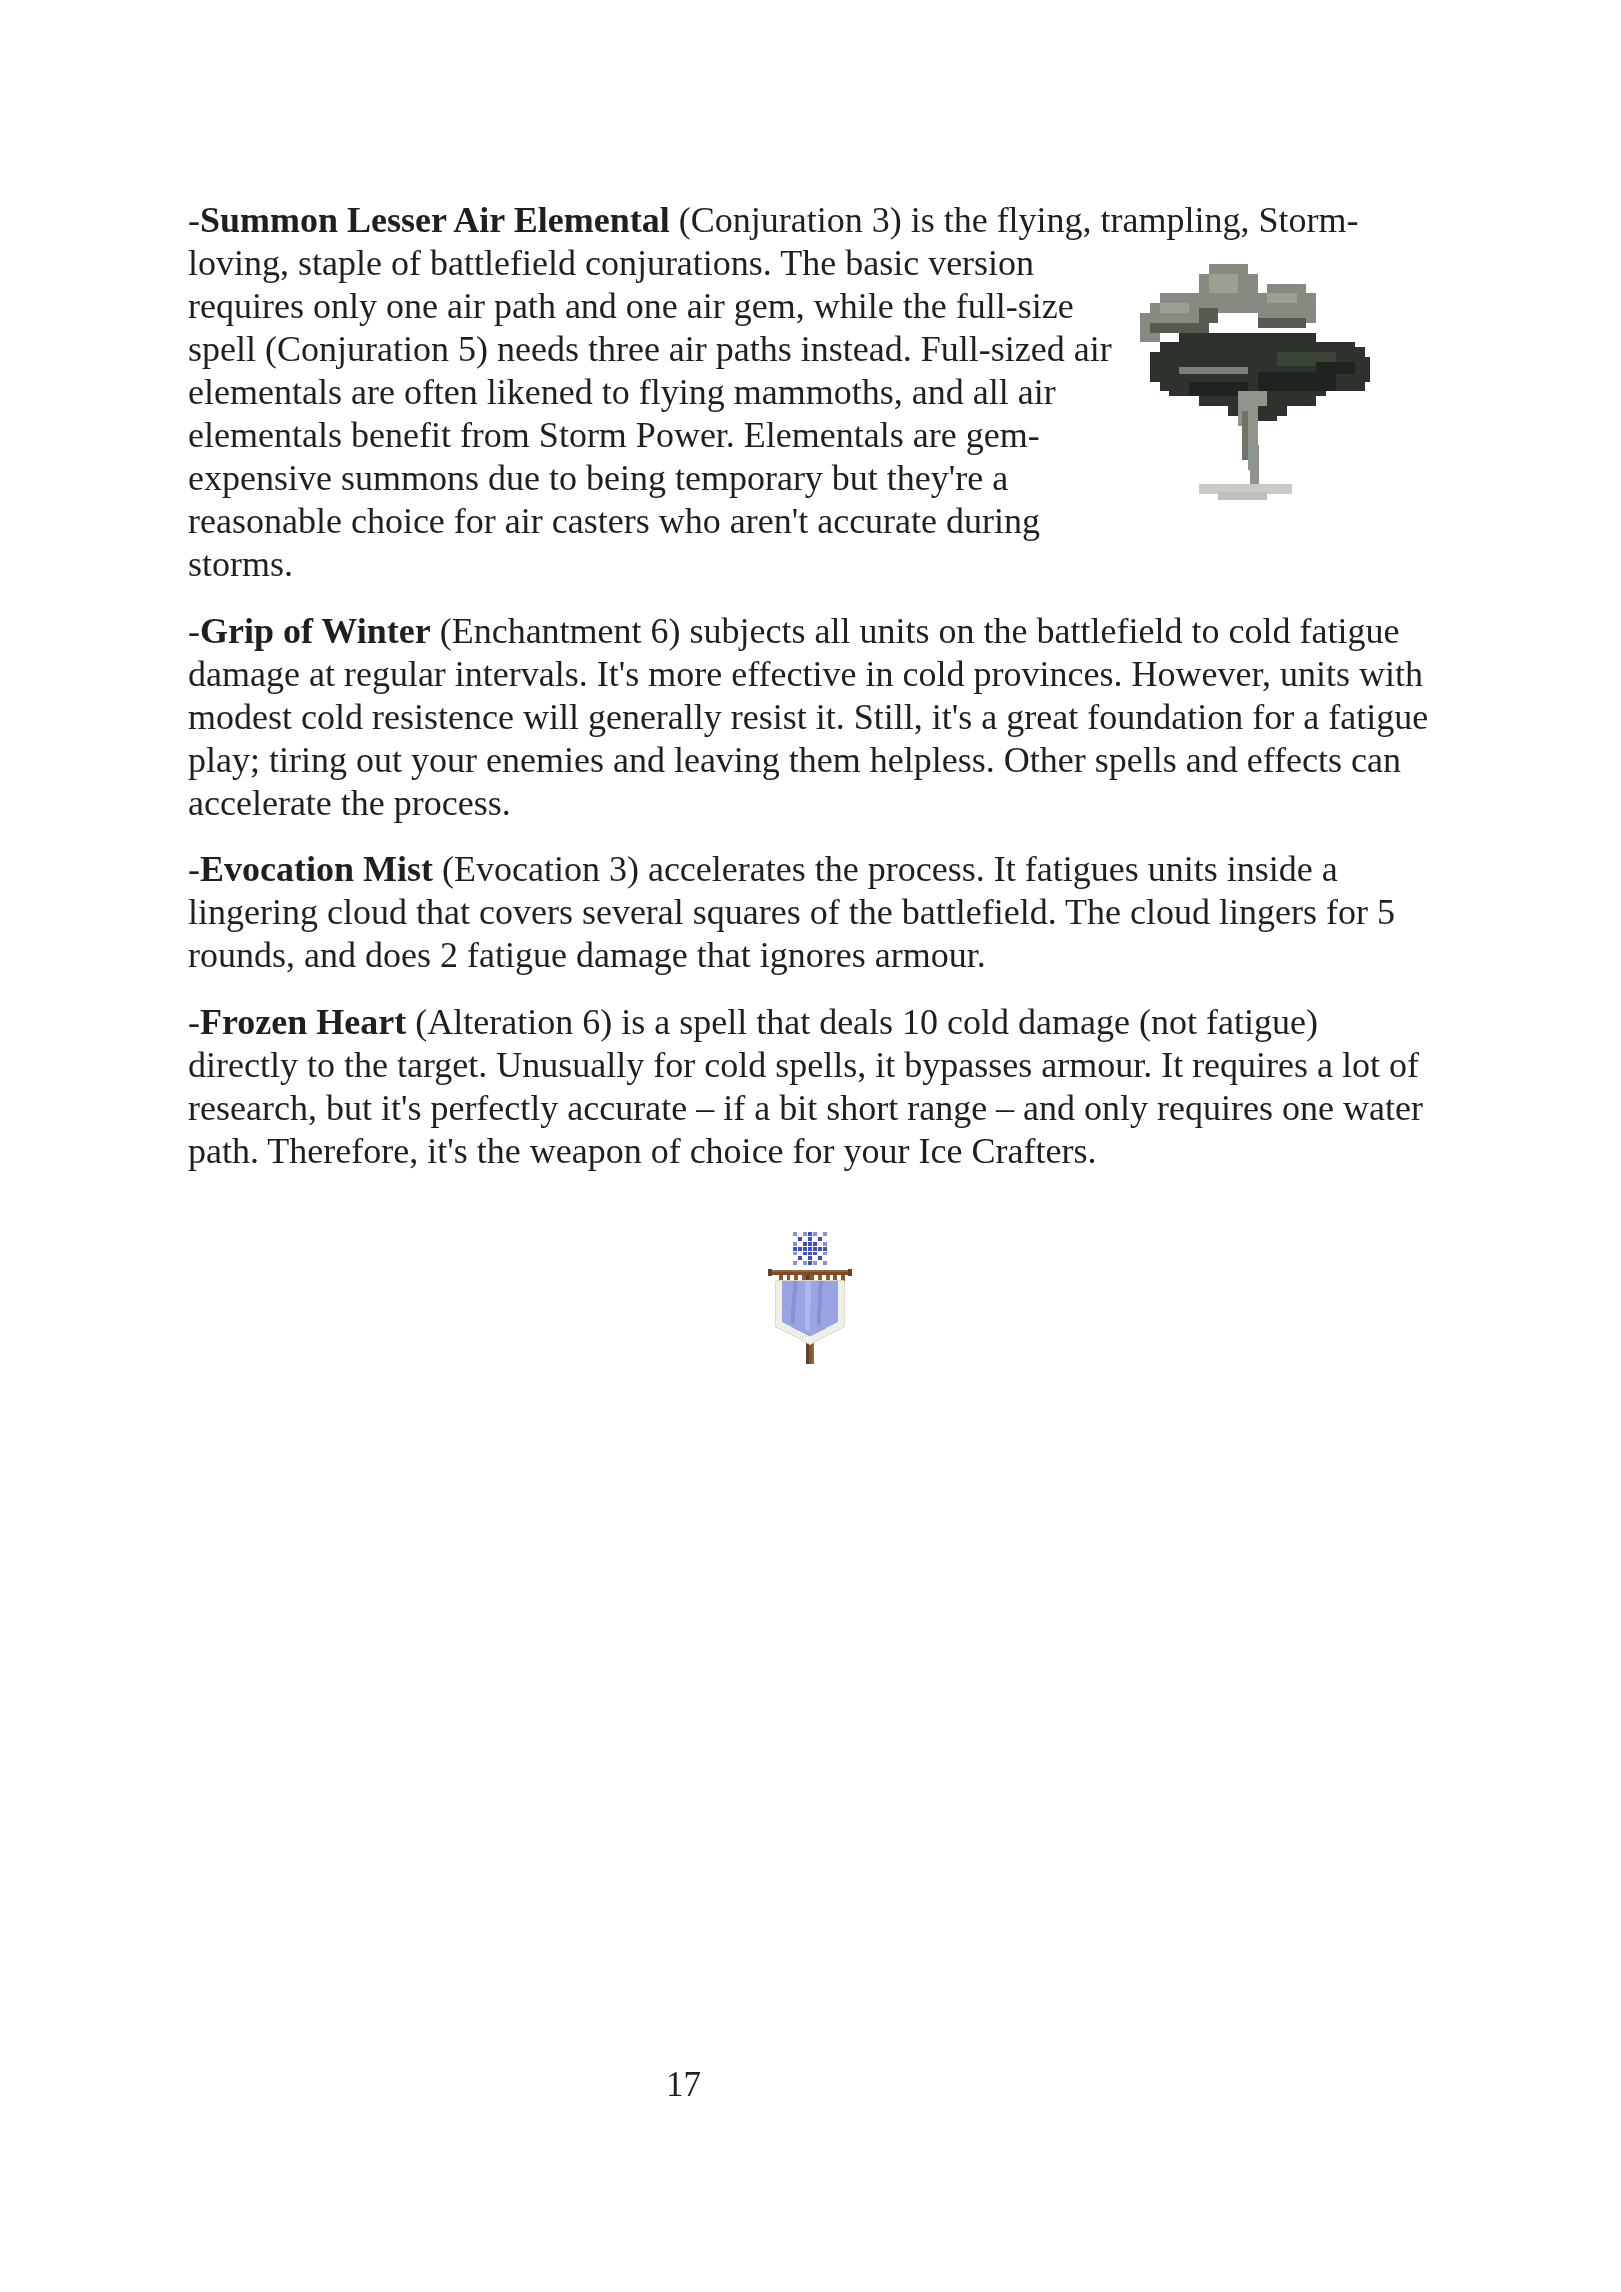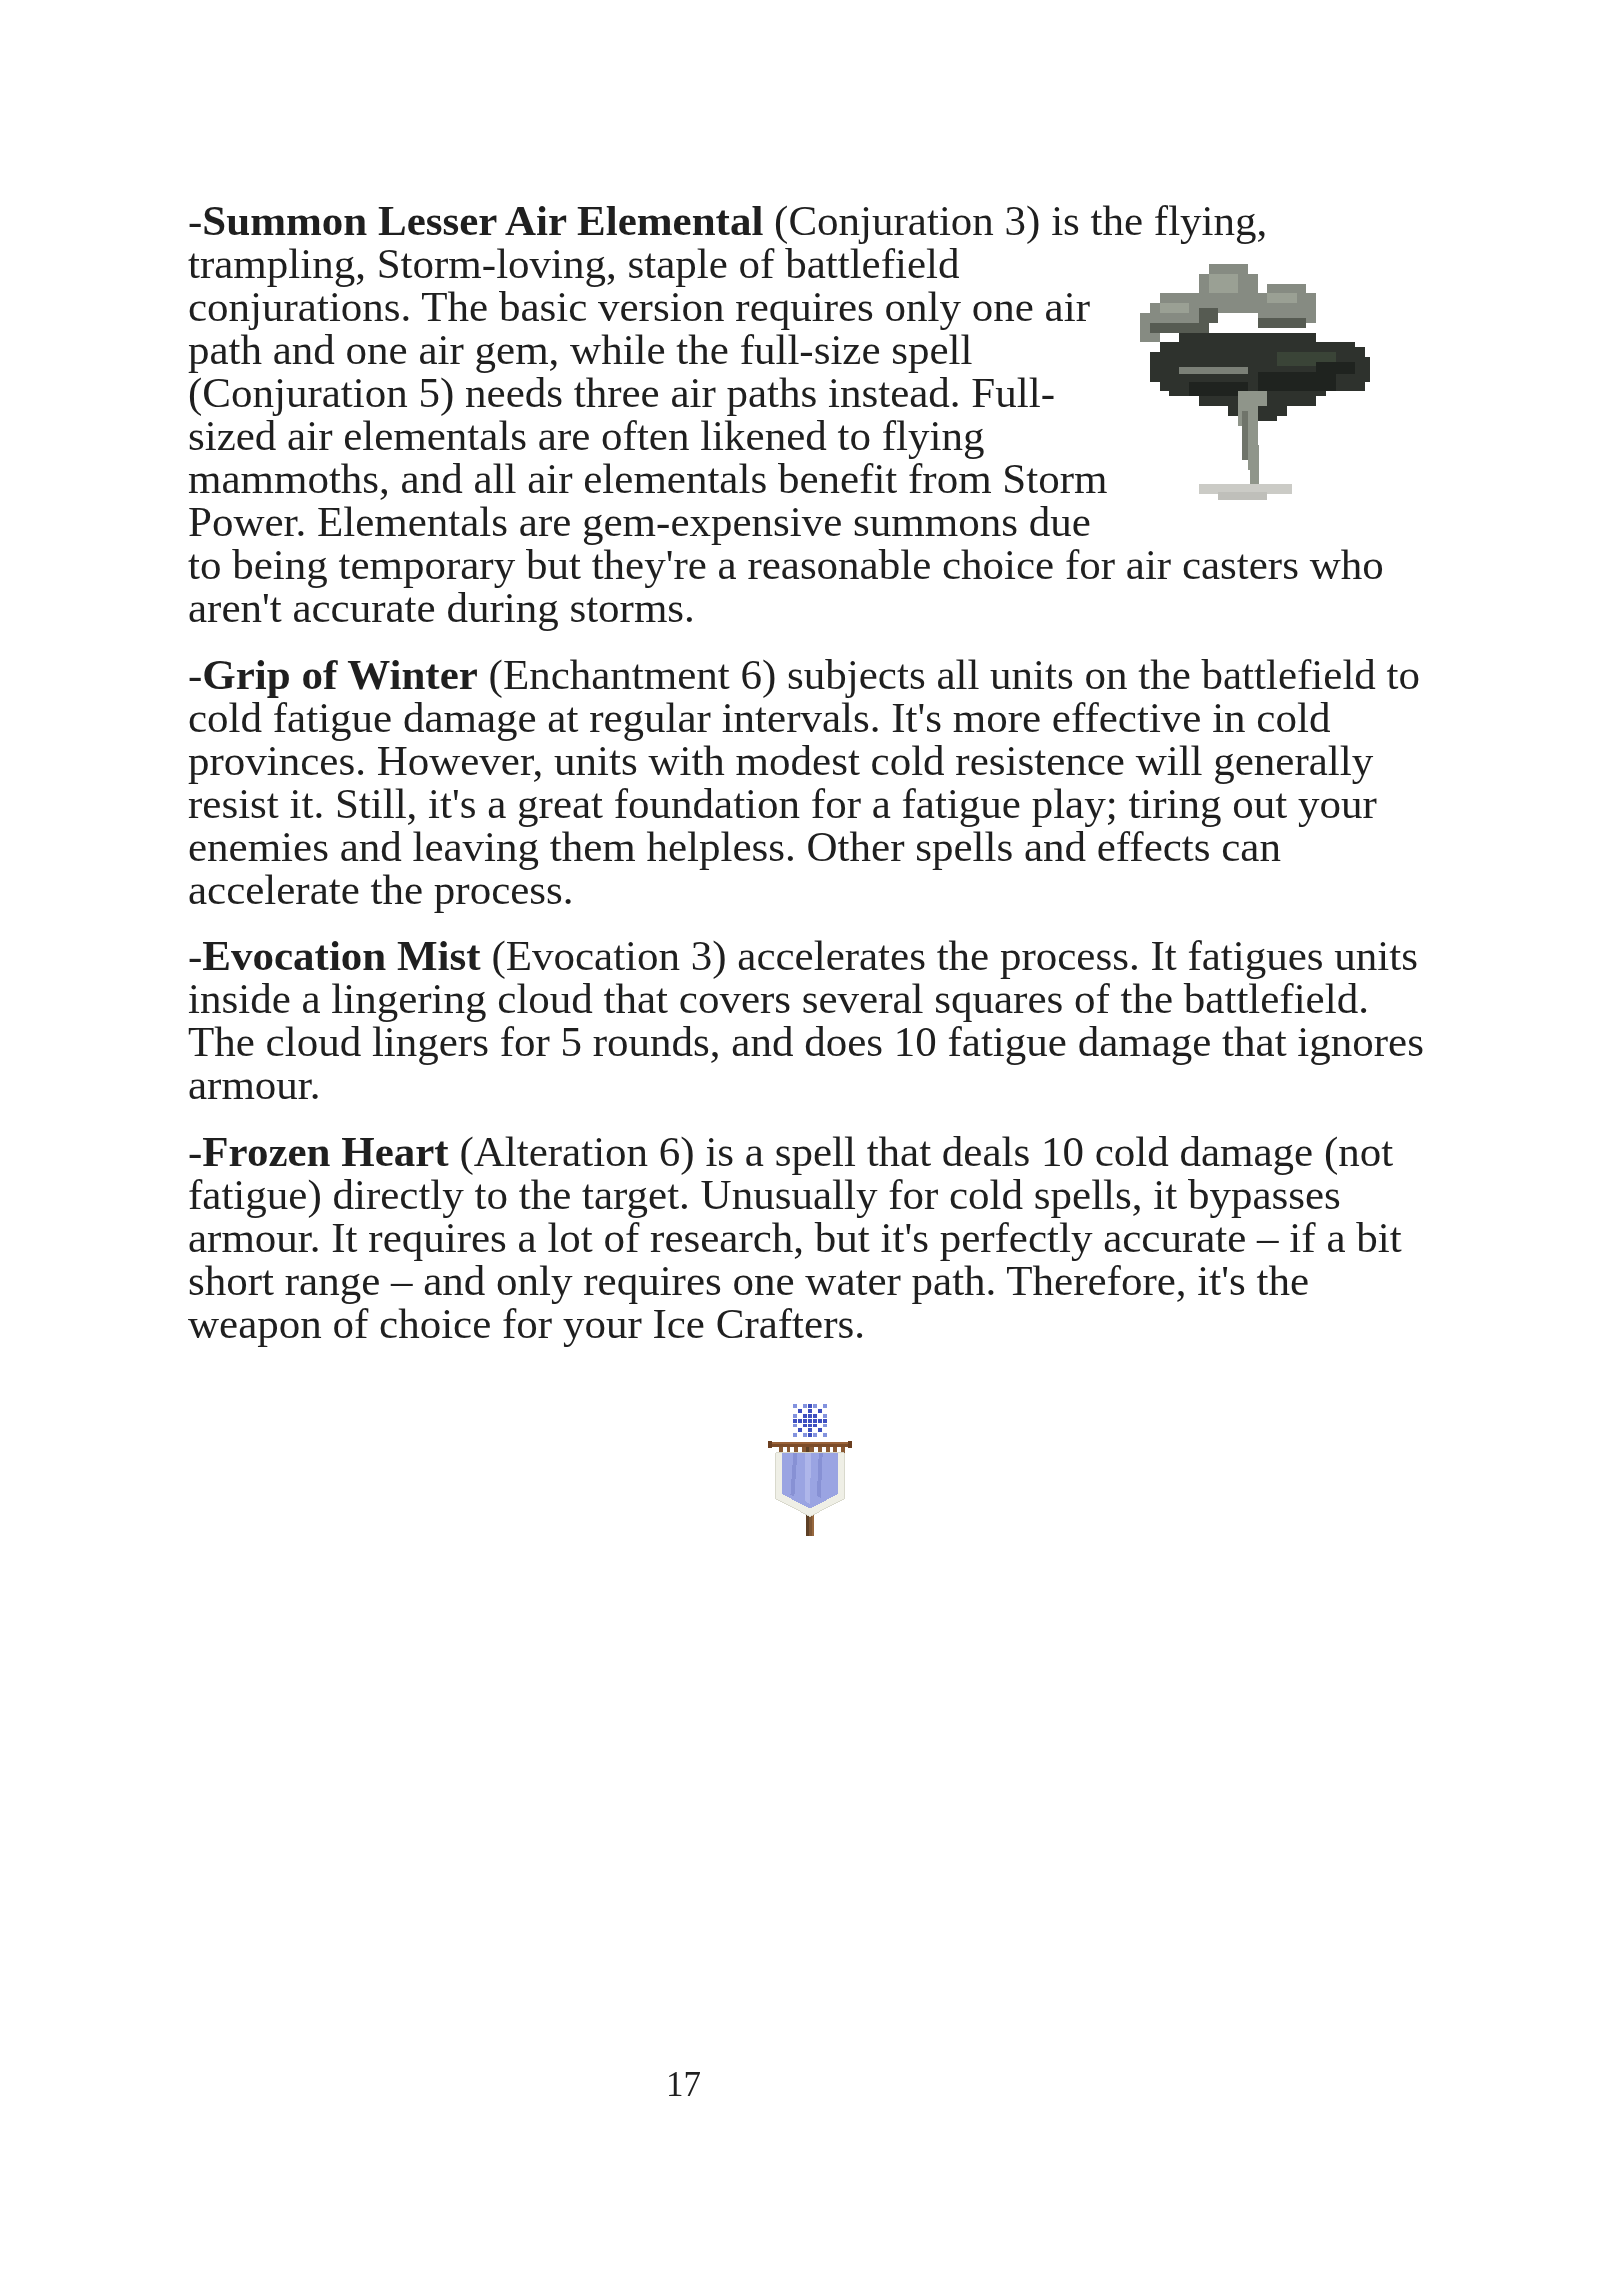--- a/index.html
+++ b/index.html
@@ -9,21 +9,21 @@
     position: relative;
     font-family: "Liberation Serif", "DejaVu Serif", serif;
     color: #1f1f1f;
   }
   .content {
     position: absolute;
     left: 188px; top: 199px;
     width: 1243px;
   }
   p.para {
-    font-size: 43px;
+    font-size: 36px;
     line-height: 43px;
     margin: 0 0 23.5px 0;
     text-align: left;
   }
   p.para b { font-weight: 700; }
   .elemental-float {
     float: right;
     width: 299px;
     height: 312px;
     shape-outside: polygon(0 65px, 100% 65px, 100% 100%, 0 100%);
@@ -94,21 +94,21 @@
         <rect x="105" y="165" width="15" height="20" fill="#8f958a"></rect>
         <rect x="110" y="185" width="12" height="25" fill="#8f958a"></rect>
         <rect x="112" y="210" width="10" height="15" fill="#8f958a"></rect>
         <rect x="104" y="150" width="6" height="50" fill="#6f746a"></rect>
       </svg>
     </span><span>-</span><b>Summon Lesser Air Elemental</b><span> (Conjuration 3) is the flying, trampling, Storm-loving, staple of battlefield conjurations. The basic version requires only one air path and one air gem, while the full-size spell (Conjuration 5) needs three air paths instead. Full-sized air elementals are often likened to flying mammoths, and all air elementals benefit from Storm Power. Elementals are gem-expensive summons due to being temporary but they're a reasonable choice for air casters who aren't accurate during storms.</span>
   </p>
 
   <p class="para"><span>-</span><b>Grip of Winter</b><span> (Enchantment 6) subjects all units on the battlefield to cold fatigue damage at regular intervals. It's more effective in cold provinces. However, units with modest cold resistence will generally resist it. Still, it's a great foundation for a fatigue play; tiring out your enemies and leaving them helpless. Other spells and effects can accelerate the process.</span></p>
 
-  <p class="para"><span>-</span><b>Evocation Mist</b><span> (Evocation 3) accelerates the process. It fatigues units inside a lingering cloud that covers several squares of the battlefield.  The cloud lingers for 5 rounds, and does 10 fatigue damage that ignores armour.</span></p>
+  <p class="para"><span>-</span><b>Evocation Mist</b><span> (Evocation 3) accelerates the process. It fatigues units inside a lingering cloud that covers several squares of the battlefield.  The cloud lingers for 5 rounds, and does 2 fatigue damage that ignores armour.</span></p>
 
   <p class="para"><span>-</span><b>Frozen Heart</b><span> (Alteration 6) is a spell that deals 10 cold damage (not fatigue) directly to the target. Unusually for cold spells, it bypasses armour. It requires a lot of research, but it's perfectly accurate – if a bit short range – and only requires one water path. Therefore, it's the weapon of choice for your Ice Crafters.</span></p>
 
 
   <div class="banner-wrap">
     <svg width="88" height="137" viewBox="0 0 90 140" shape-rendering="crispEdges">
 
       <g>
         <rect x="41" y="49" width="3" height="91" fill="#5d4026"></rect>
         <rect x="44" y="49" width="3" height="91" fill="#7d5634"></rect>

